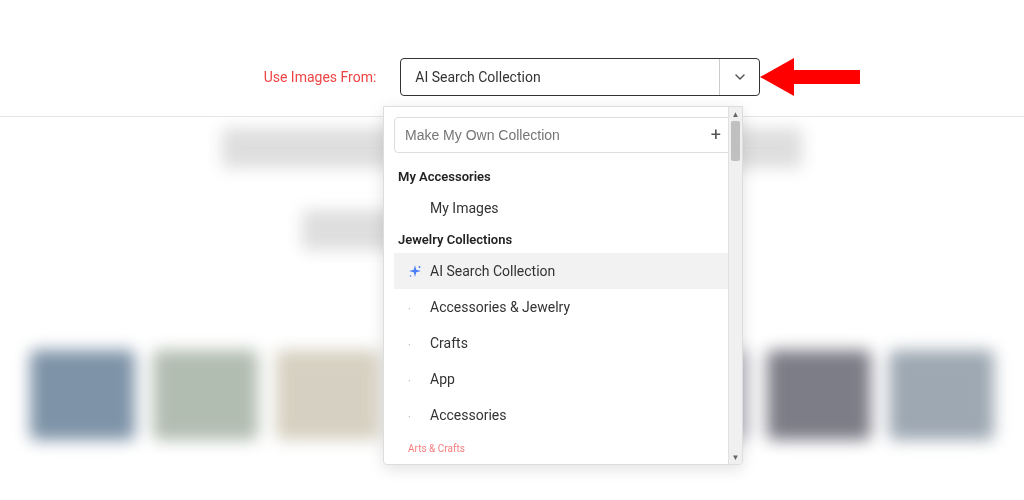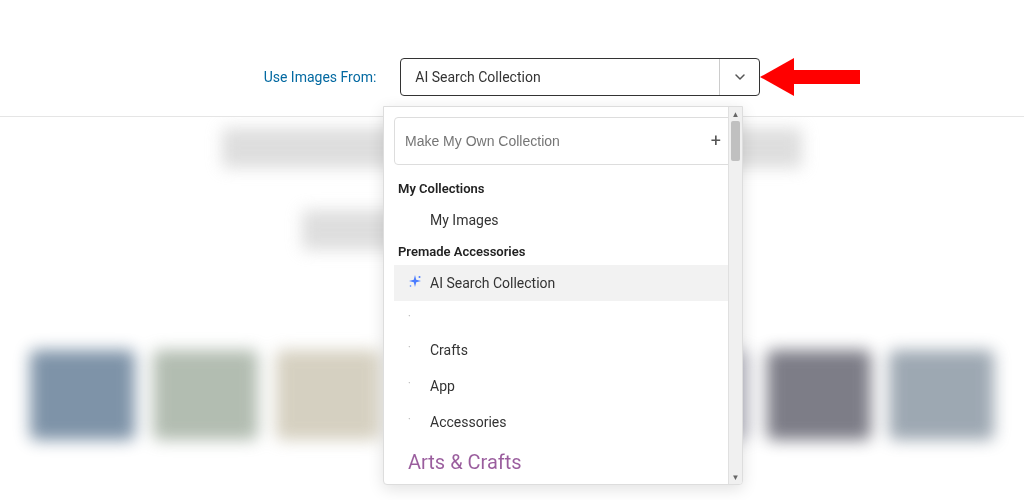--- a/index.html
+++ b/index.html
@@ -55,21 +55,21 @@
       display: flex;
       align-items: center;
       justify-content: center;
       padding-top: 58px;
       padding-bottom: 20px;
       background: #fff;
       border-bottom: 1px solid #e5e5e5;
     }
     .label {
       font-size: 14px;
-      color: #0369a1;
+      color: #ef4444;
       margin-right: 24px;
       font-weight: 400;
     }
     .select-box {
       width: 360px;
       height: 38px;
       border: 1px solid #333;
       border-radius: 4px;
       display: flex;
       align-items: center;
@@ -111,21 +111,21 @@
       overflow: hidden;
     }
     .dropdown-inner {
       padding: 10px 10px 0 10px;
     }
     .make-own-row {
       display: flex;
       align-items: center;
       border: 1px solid #ddd;
       border-radius: 4px;
-      height: 48px;
+      height: 36px;
       padding: 4px 10px;
       margin-bottom: 10px;
     }
     .make-own-input {
       flex: 1;
       border: none;
       outline: none;
       font-size: 14px;
       color: #888;
       background: transparent;
@@ -140,21 +140,21 @@
       font-weight: 600;
       color: #222;
       padding: 6px 4px;
     }
     .option {
       font-size: 14px;
       color: #333;
       padding: 10px 14px;
       cursor: pointer;
       display: flex;
-      align-items: flex-start;
+      align-items: flex-end;
       gap: 8px;
     }
     .option.selected {
       background: #f2f2f2;
     }
     .option-icon {
       width: 14px;
       height: 14px;
       color: #4a7cff;
       flex-shrink: 0;
@@ -196,22 +196,22 @@
       height: 14px;
       display: flex;
       align-items: center;
       justify-content: center;
       font-size: 8px;
       color: #666;
     }
     .scroll-arrow.top { top: 0; }
     .scroll-arrow.bottom { bottom: 0; }
     .last-option-cut {
-      font-size: 20px;
-      color: #701a75;
+      font-size: 10px;
+      color: #ef4444;
       padding: 10px 14px;
       opacity: 0.7;
       white-space: nowrap;
       overflow: hidden;
     }
   </style>
 </head>
 <body>
 
 <div class="blurred-bg">
@@ -258,41 +258,42 @@
     <div class="scroll-arrow top">▲</div>
     <div class="scroll-thumb"></div>
     <div class="scroll-arrow bottom">▼</div>
   </div>
   <div class="dropdown-inner">
     <div class="make-own-row">
       <input class="make-own-input" placeholder="Make My Own Collection" style="">
       <span class="plus-icon">+</span>
     </div>
 
-    <div class="section-header">My Collections</div>
+    <div class="section-header">My Accessories</div>
     <div class="option">
       <span class="option-dot"></span>
       <span>My Images</span>
     </div>
 
-    <div class="section-header">Premade Accessories</div>
+    <div class="section-header">Jewelry Collections</div>
 
     <div class="option selected">
       <span class="option-icon">
         <svg viewBox="0 0 14 14" width="14" height="14">
             <path d="M7 0 L8.2 4.8 L13 6 L8.2 7.2 L7 12 L5.8 7.2 L1 6 L5.8 4.8 Z" fill="#4a7cff"></path>
             <circle cx="11.5" cy="2" r="1" fill="#4a7cff"></circle>
             <circle cx="2.5" cy="11" r="0.8" fill="#4a7cff"></circle>
           </svg>
       </span>
       <span>AI Search Collection</span>
     </div>
 
     <div class="option">
       <span class="option-dot">·</span>
+      <span>Accessories &amp; Jewelry</span>
     </div>
 
     <div class="option">
       <span class="option-dot">·</span>
       <span>Crafts</span>
     </div>
 
     <div class="option">
       <span class="option-dot">·</span>
       <span>App</span>

